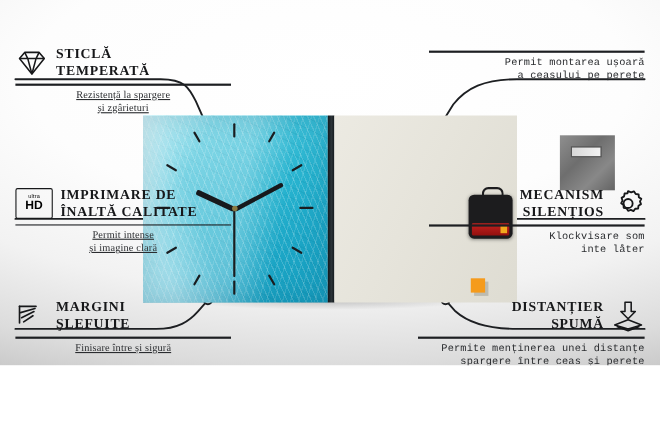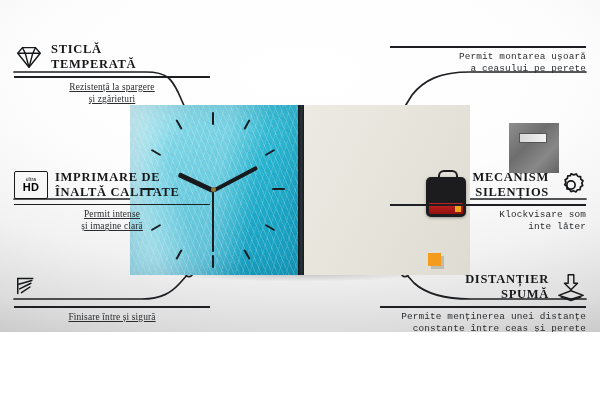--- a/index.html
+++ b/index.html
@@ -183,20 +183,24 @@
     <div class="head">
       <svg class="ico" viewBox="0 0 32 32">
         <g stroke="#17181a" stroke-width="1.6" stroke-linecap="round" fill="none">
           <path d="M4,7 L20,7"></path>
             <path d="M4,7 L4,23"></path>
           <path d="M5,13 L19,9"></path>
             <path d="M6,18 L18,12"></path>
             <path d="M8,22 L17,16"></path>
         </g>
       </svg>
+      <div class="ttl">
+        <div>MARGINI</div>
+        <div>ŞLEFUITE</div>
+      </div>
     </div>
     <div class="rule"></div>
     <div class="sub">
       <div>Finisare între și sigură</div>
     </div>
   </div>
 
   <div class="callout right" style="top:42px;">
     <div class="rule"></div>
     <div class="sub">
@@ -235,17 +239,17 @@
         <g fill="none" stroke="#17181a" stroke-width="1.5" stroke-linejoin="round">
           <path d="M13,3 L19,3 L19,12 L23,12 L16,19 L9,12 L13,12 Z"></path>
           <path d="M16,20 L29,25 L16,29 L3,25 Z"></path>
           <path d="M5,26.5 L16,30.5 L27,26.5"></path>
         </g>
       </svg>
     </div>
     <div class="rule"></div>
     <div class="sub">
       <div>Permite menținerea unei distanțe</div>
-      <div>constante între ceas și perete</div>
+      <div>spargere între ceas și perete</div>
     </div>
   </div>
 
 </div>
 
 </body></html>

